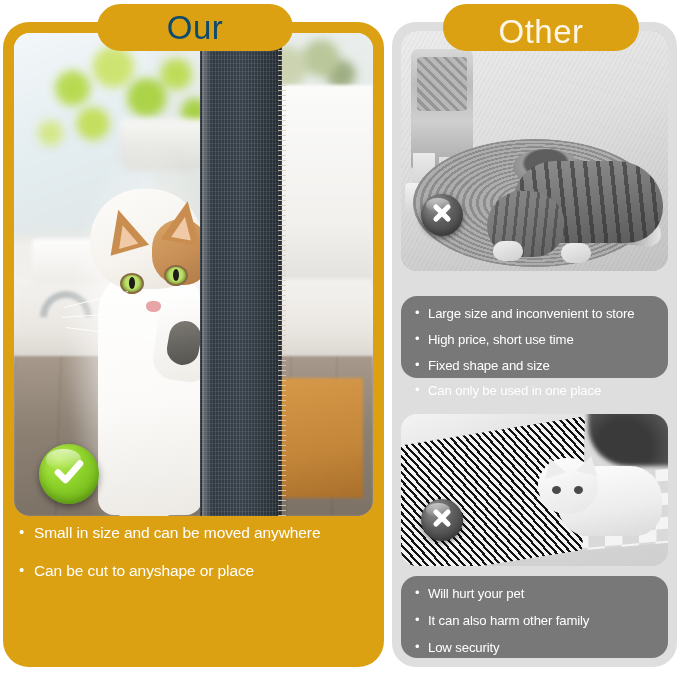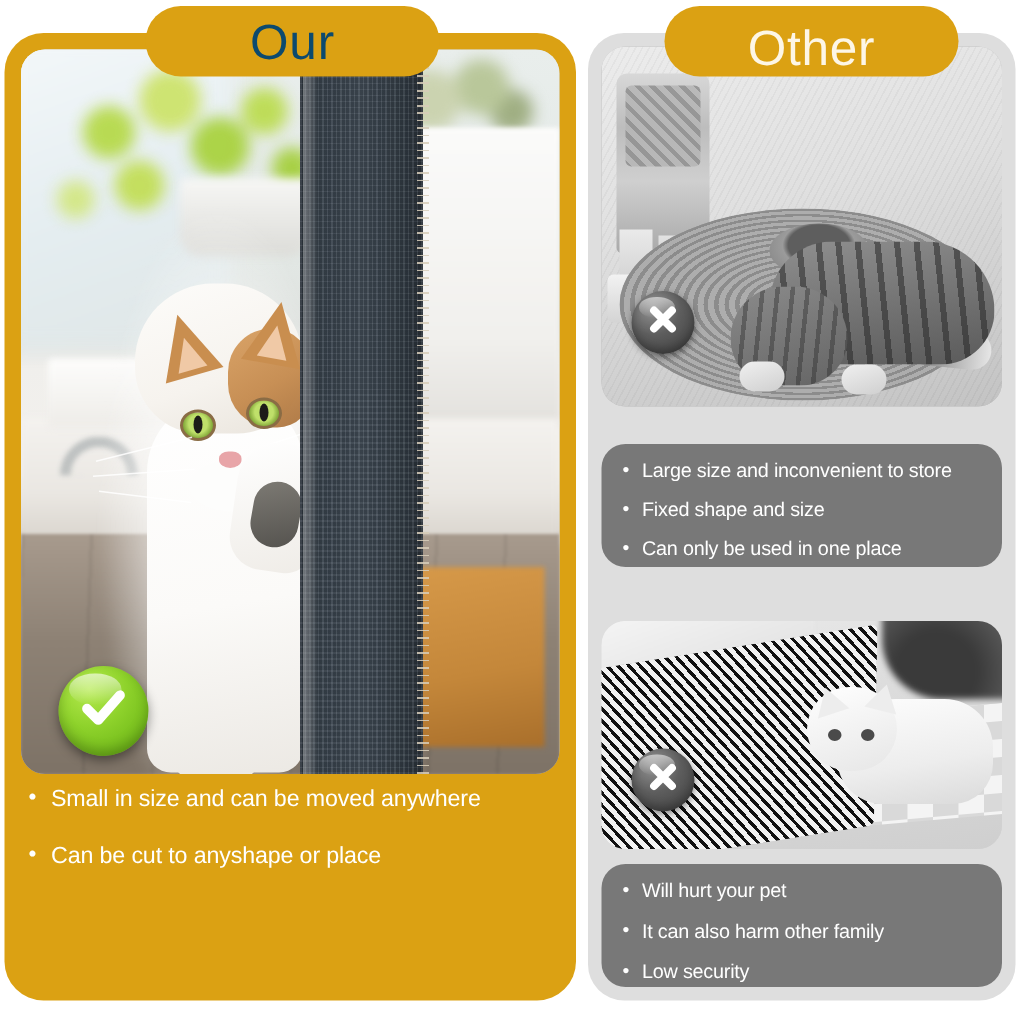--- a/index.html
+++ b/index.html
@@ -603,20 +603,21 @@
           <svg width="24" height="24" viewBox="0 0 24 24">
             <path d="M6 6 L18 18 M18 6 L6 18" stroke="#ffffff" stroke-width="5.2" stroke-linecap="round"></path>
           </svg>
         </span>
       </div>
     </div>
 
     <div class="card-other-top">
       <ul class="list-other">
         <li>Large size and inconvenient to store</li>
+        <li>High price, short use time</li>
         <li>Fixed shape and size</li>
         <li>Can only be used in one place</li>
       </ul>
     </div>
 
     <div class="photo-other-bot">
       <div class="ob-bg"></div>
       <div class="ob-bed"></div>
       <div class="ob-dark"></div>
       <div class="ob-floor"></div>

